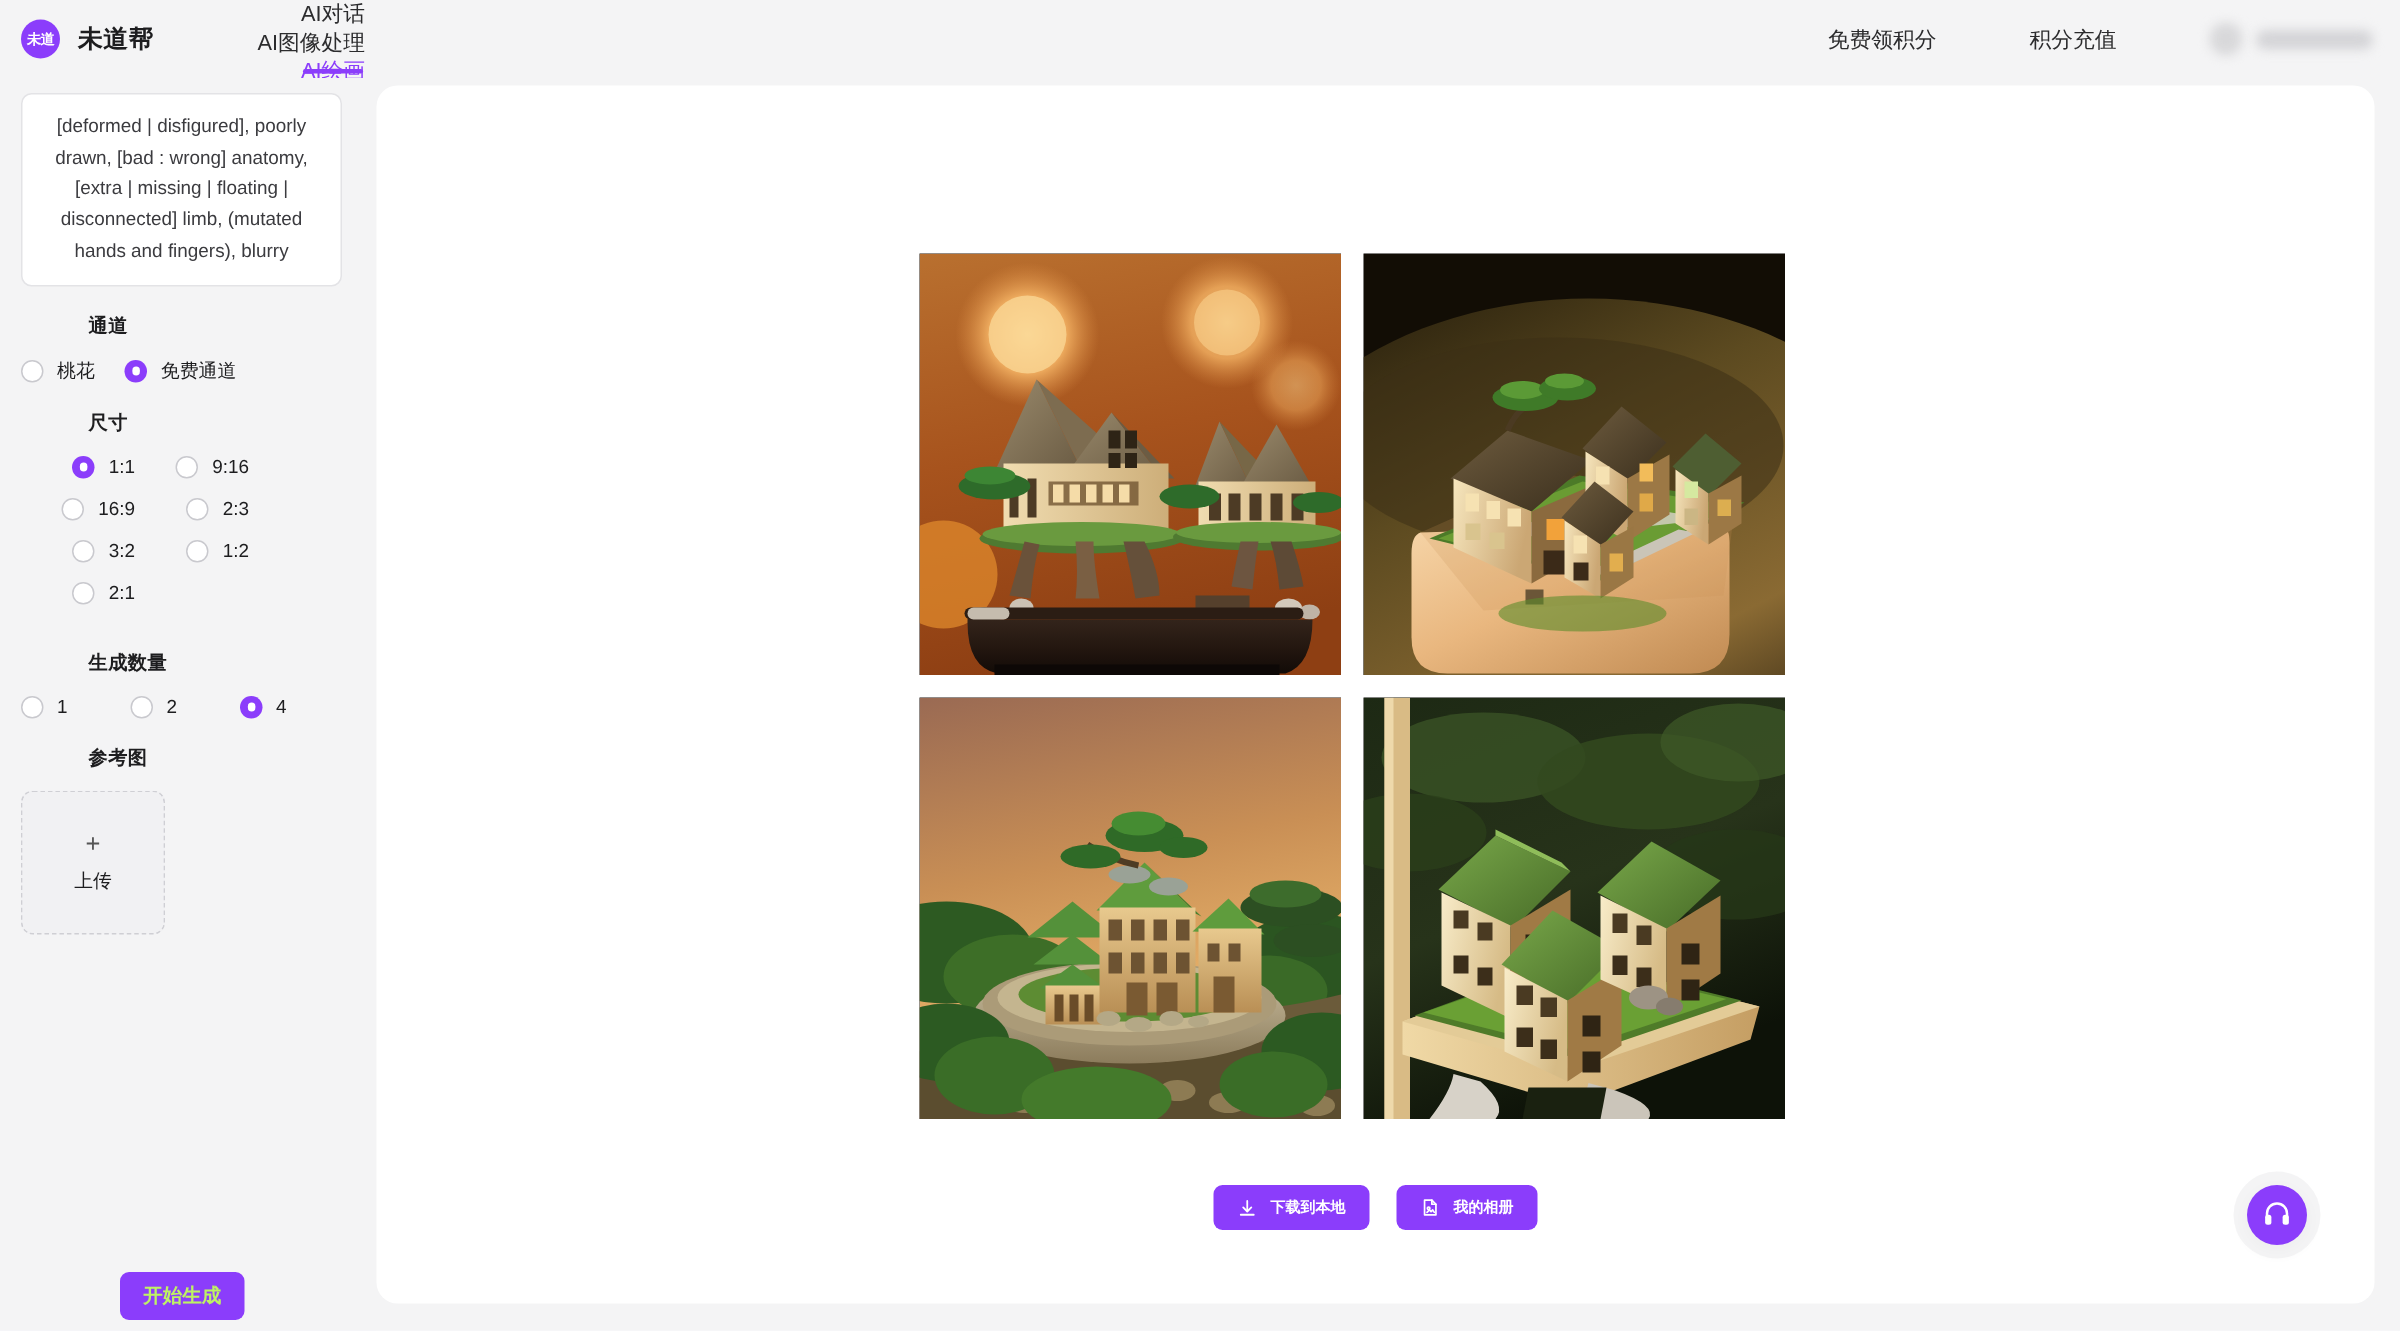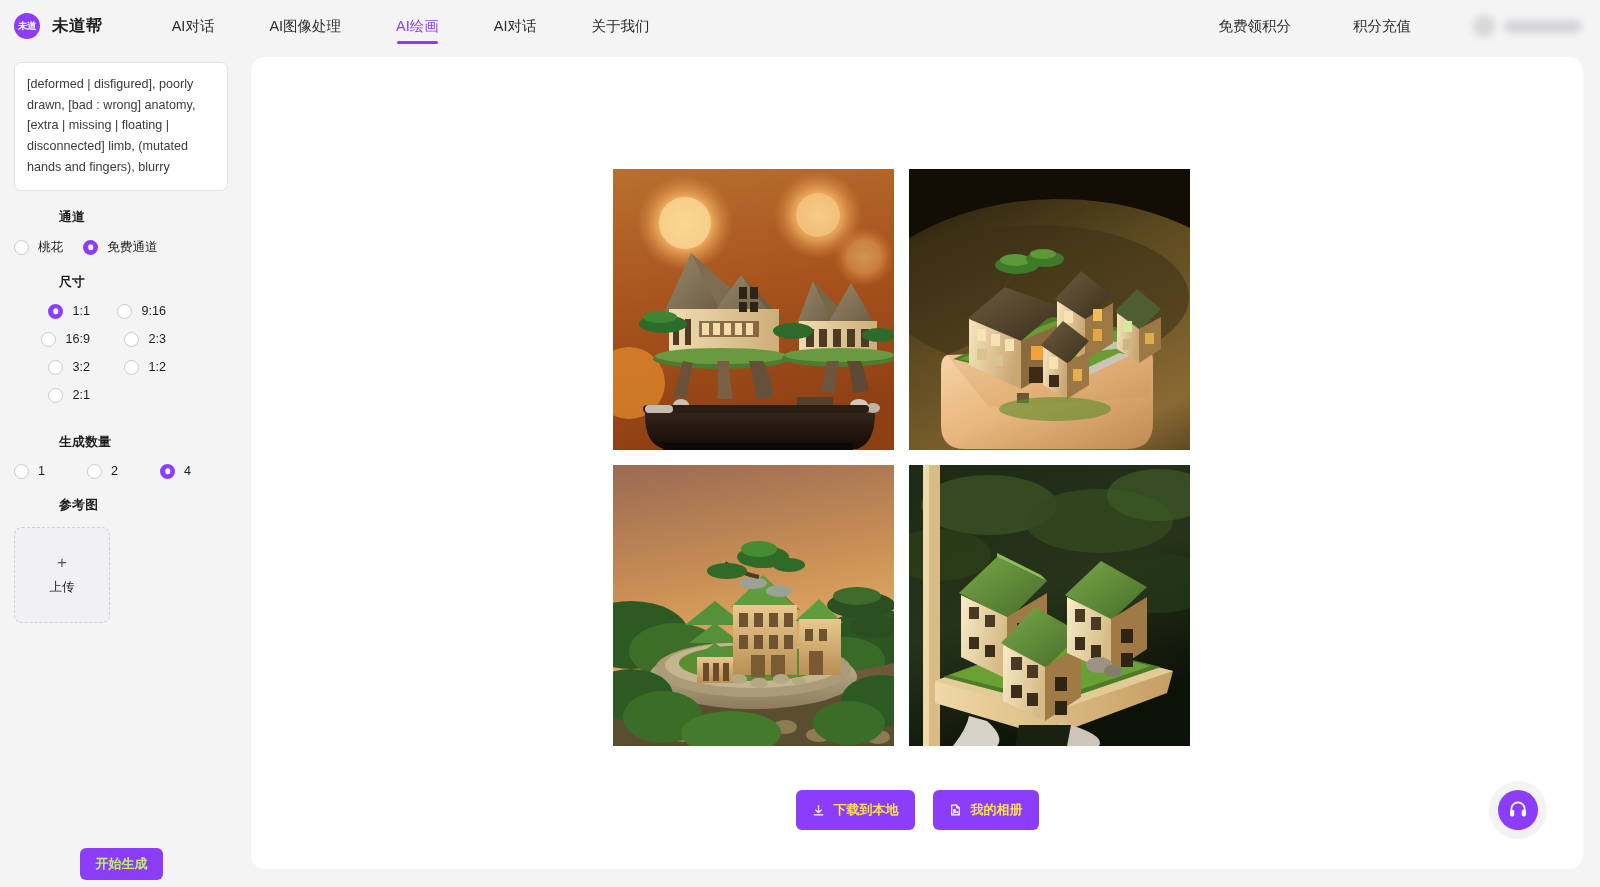--- a/index.html
+++ b/index.html
@@ -24,21 +24,21 @@
     width: 26px; height: 26px; border-radius: 50%;
     background: #8b3dfb;
     display: flex; align-items: center; justify-content: center;
     color: #fff; font-size: 9.5px; font-weight: bold;
     letter-spacing: -0.5px;
   }
   .brand-name {
     margin-left: 12px; font-size: 16.5px; color: #1d1d1f;
     font-weight: bold; letter-spacing: 0.4px;
   }
-  .nav { display: flex; align-items: flex-start; margin-left: 58px; height: 52px; }
+  .nav { display: flex; align-items: flex-end; margin-left: 58px; height: 52px; flex-direction: column; }
   .nav-item {
     position: relative; height: 52px;
     display: flex; align-items: center;
     padding: 0 0;
     margin-right: 55px;
     font-size: 14.5px; color: #2c2c2e;
     cursor: pointer; white-space: nowrap;
   }
   .nav-item.active { color: #8b3dfb; }
   .nav-item.active::after {
@@ -72,20 +72,21 @@
     padding: 10px 0 0 14px;
   }
   .prompt-box {
     width: 214px; min-height: 120px;
     background: #fff; border: 1px solid #e3e3e6;
     border-radius: 7px;
     padding: 11px 12px 12px 12px;
     font-size: 12.6px; line-height: 20.7px;
     color: #3b3b3f;
     overflow: hidden;
+    text-align: center;
   }
   .section { margin-top: 18px; }
   .section-title {
     font-size: 12.8px; color: #1d1d1f; font-weight: bold;
     margin-bottom: 13px; letter-spacing: 0.3px; margin-left: 45px;
   }
   .radio-row { display: flex; align-items: center; }
   .radio-opt {
     display: flex; align-items: center; cursor: pointer;
     margin-bottom: 11px;
@@ -159,24 +160,24 @@
     overflow: hidden; position: relative;
     cursor: pointer; background: #222;
   }
   .gen-image svg { display: block; width: 281px; height: 281px; }
 
   .action-bar {
     position: absolute; left: 0; right: 0; top: 733px;
     display: flex; justify-content: center; gap: 18px;
   }
   .action-btn {
-    height: 40px; padding: 0 16px;
-    background: #8b3dfb; color: #fde047;
+    height: 30px; padding: 0 16px;
+    background: #8b3dfb; color: #ffffff;
     border: none; border-radius: 6px;
-    font-size: 13px; font-family: inherit; font-weight: bold;
+    font-size: 10px; font-family: inherit; font-weight: bold;
     display: flex; align-items: center; gap: 9px;
     cursor: pointer; white-space: nowrap;
   }
   .action-btn svg { display: block; }
 
   
   .fab-wrap {
     position: absolute; right: 36px; bottom: 30px;
     width: 58px; height: 58px;
     display: flex; align-items: center; justify-content: center;

